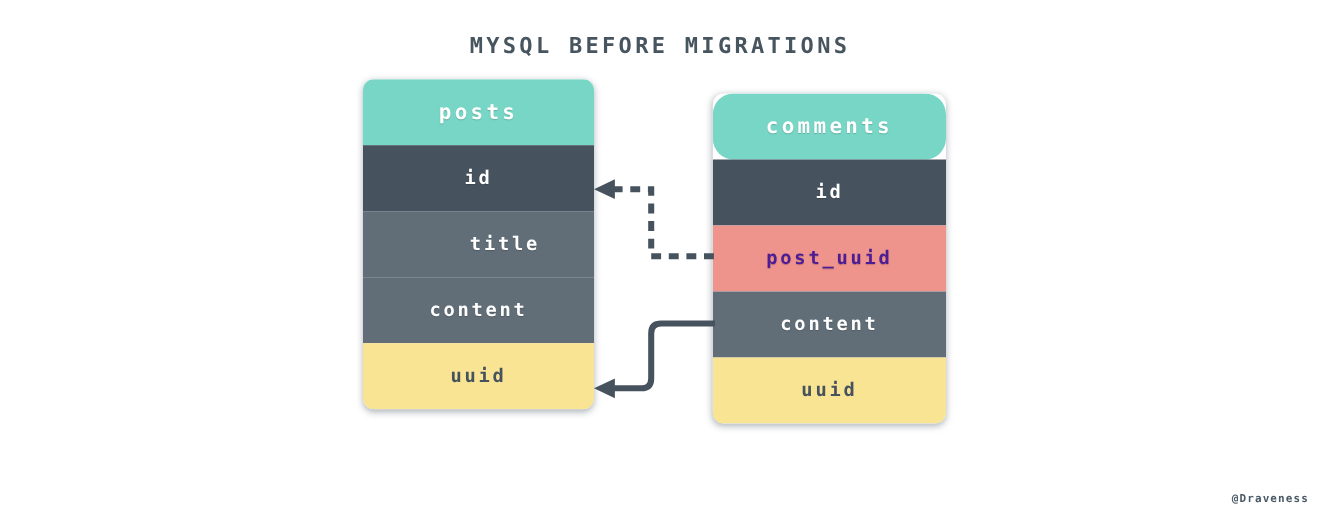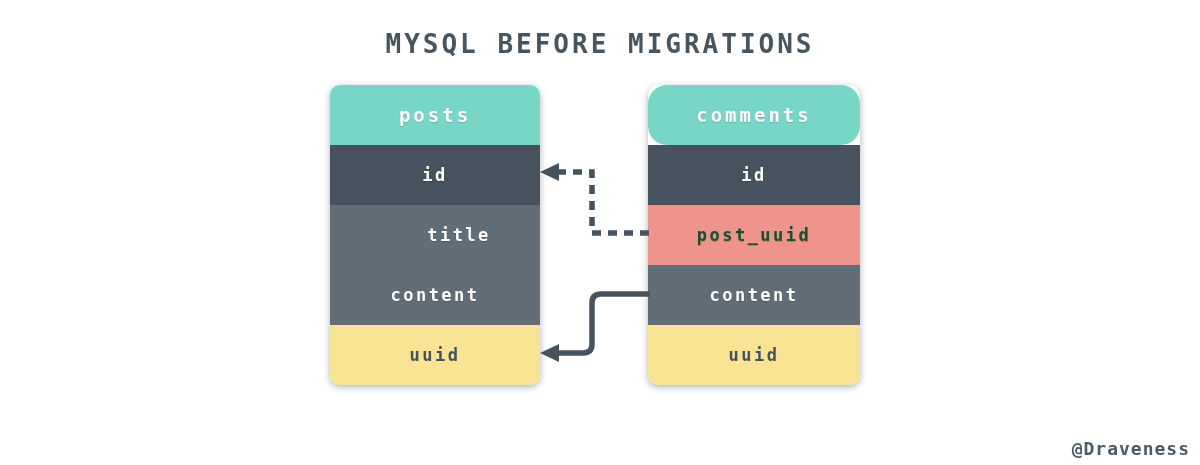--- a/index.html
+++ b/index.html
@@ -7,53 +7,53 @@
     width: 1200px; height: 465px;
     position: relative;
     background: #ffffff;
     font-family: "DejaVu Sans Mono", "Liberation Mono", monospace;
     overflow: hidden;
   }
   .title {
     position: absolute;
     top: 29px; left: 0; width: 1200px;
     text-align: center;
-    font-size: 26px;
+    font-size: 20px;
     font-weight: bold;
     letter-spacing: 3px;
     color: #47555f;
   }
   .table-card {
     position: absolute;
     border-radius: 10px;
     overflow: hidden;
     box-shadow: 0 2px 7px rgba(70, 85, 95, 0.45);
   }
-  #posts-table    { left: 330px; top: 85px; width: 210px; }
+  #posts-table    { left: 330px; top: 72px; width: 210px; }
   #comments-table { left: 648px; top: 85px; width: 212px; }
   .table-header, .table-row {
     height: 60px;
     display: flex;
     align-items: center;
     justify-content: center;
     font-weight: bold;
     letter-spacing: 2.5px;
   }
   .table-header { font-size: 19px; letter-spacing: 3px; }
   .table-row    { font-size: 17px; text-align: center; }
   .lift { text-shadow: 0 1px 1px rgba(0,0,0,0.18); }
   svg.arrows {
     position: absolute;
     left: 0; top: 0;
     pointer-events: none;
   }
   .watermark {
     position: absolute;
     right: 10px; bottom: 6px;
-    font-size: 18px;
+    font-size: 10px;
     font-weight: bold;
     letter-spacing: 1px;
     color: #4a5a66;
     margin-left: 10px;
   }
 </style>
 </head>
 <body>
 
 <div class="title">MYSQL BEFORE MIGRATIONS</div>
@@ -61,21 +61,21 @@
 <div class="table-card" id="posts-table">
     <div class="table-header lift" style="background: rgb(120, 214, 198); color: rgb(255, 255, 255);">posts</div>
     <div class="table-row lift" style="background: rgb(70, 83, 94); color: rgb(255, 255, 255);">id</div>
     <div class="table-row lift" style="background: rgb(97, 110, 120); color: rgb(255, 255, 255); padding-left: 48px;">title</div>
     <div class="table-row lift" style="background: rgb(97, 110, 120); color: rgb(255, 255, 255);">content</div>
     <div class="table-row" style="background: rgb(248, 228, 146); color: rgb(70, 83, 94);">uuid</div>
   </div>
 <div class="table-card" id="comments-table">
     <div class="table-header lift" style="background: rgb(120, 214, 198); color: rgb(255, 255, 255); border-radius: 19px;">comments</div>
     <div class="table-row lift" style="background: rgb(70, 83, 94); color: rgb(255, 255, 255);">id</div>
-    <div class="table-row lift" style="background: rgb(239, 147, 141); color: #14532d;">post_uuid</div>
+    <div class="table-row lift" style="background: rgb(239, 147, 141); color: #4c1d95;">post_uuid</div>
     <div class="table-row lift" style="background: rgb(97, 110, 120); color: rgb(255, 255, 255);">content</div>
     <div class="table-row" style="background: rgb(248, 228, 146); color: rgb(70, 83, 94);">uuid</div>
   </div>
 
 <svg class="arrows" width="1200" height="465" viewBox="0 0 1200 465">
   <path d="M649 233 H592 V172 H554" fill="none" stroke-width="5.5" stroke-dasharray="9 7" stroke="#46535e"></path>
   <polygon points="540,172 559,163 559,181" fill="#46535e"></polygon>
   <path d="M650 294 H601 Q592 294 592 303 V344 Q592 353 583 353 H554" fill="none" stroke-width="5.5" stroke="#46535e"></path>
   <polygon points="540,353 559,344 559,362" fill="#46535e"></polygon>
 </svg>

